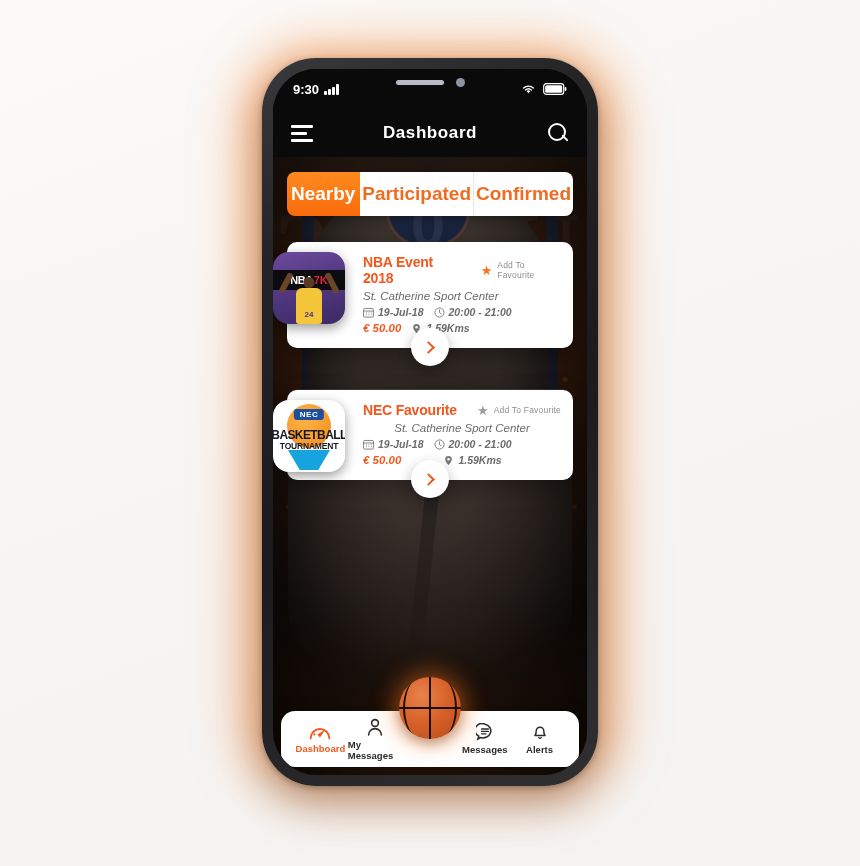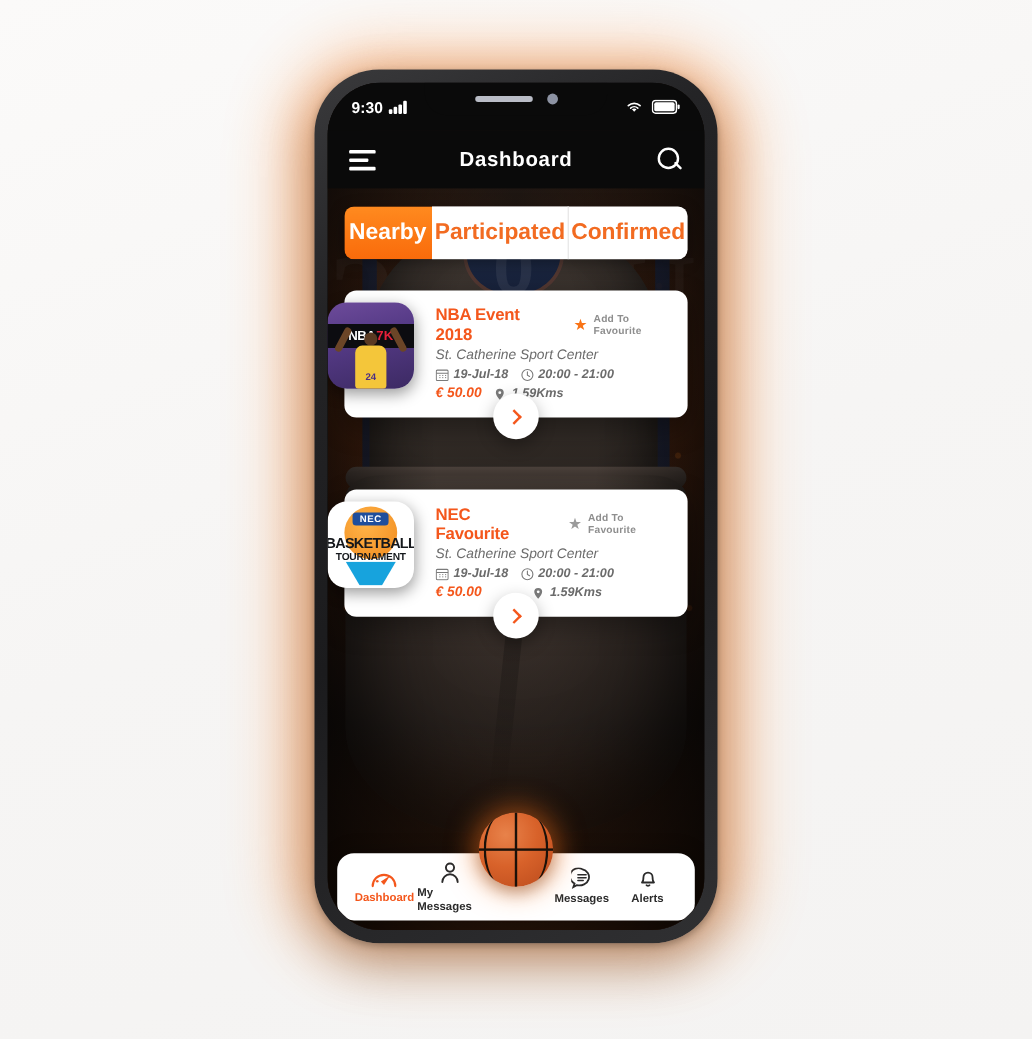--- a/index.html
+++ b/index.html
@@ -178,21 +178,21 @@
     border-right-color: transparent;
   }
 
   
   .card {
     position: relative; margin: 26px 14px 0 14px;
     background:#fff; border-radius: 10px;
     box-shadow: 0 8px 22px rgba(0,0,0,.35);
     padding: 12px 12px 14px 76px; min-height: 86px;
   }
-  .card + .card { margin-top: 60px; }
+  .card + .card { margin-top: 42px; text-align: center; }
   .thumb {
     position:absolute; left: -14px; top: 10px; width: 72px; height: 72px;
     border-radius: 16px; overflow:hidden;
     box-shadow: 0 4px 12px rgba(0,0,0,.4);
   }
   
   .thumb-nba { background: linear-gradient(165deg,#6d4b9a 0%,#553a86 40%,#3c2a63 100%); }
   .thumb-nba .top {
     position:absolute; top:18px; left:0; right:0; height:20px; background:#0c0c10;
     display:flex; align-items:center; justify-content:center; gap:1px;
@@ -242,21 +242,21 @@
     width: 42px; height: 20px; background:#17a3dd;
     clip-path: polygon(0 0,100% 0,72% 100%,28% 100%);
   }
 
   .card-head { display:flex; align-items:center; justify-content:space-between; gap:18px; }
   .card-title { color:#f4571c; font-size: 14px; font-weight: 800; letter-spacing:-.2px; }
   .fav { display:flex; align-items:center; gap:5px; cursor:pointer; }
   .star { font-size: 13px; line-height:1; }
   .star.on { color:#f97316; }
   .star.off { color:#9b9b9b; }
-  .fav-label { font-size: 8.5px; color:#8e8e8e; font-weight:700; letter-spacing:.2px; }
+  .fav-label { font-size: 8.5px; color:#8e8e8e; font-weight:400; letter-spacing:.2px; }
   .card-venue {
     margin-top: 4px; font-size: 11.5px; color:#6b6b6b; font-style: italic; font-weight:500;
   }
   .card-meta {
     margin-top: 4px; display:flex; align-items:center; gap: 10px;
     font-size: 10.5px; color:#6b6b6b; font-style: italic; font-weight:600;
   }
   .card-meta .pair { display:flex; align-items:center; gap:4px; }
   .card-price-row {
     margin-top: 4px; display:flex; align-items:center; gap: 10px;

